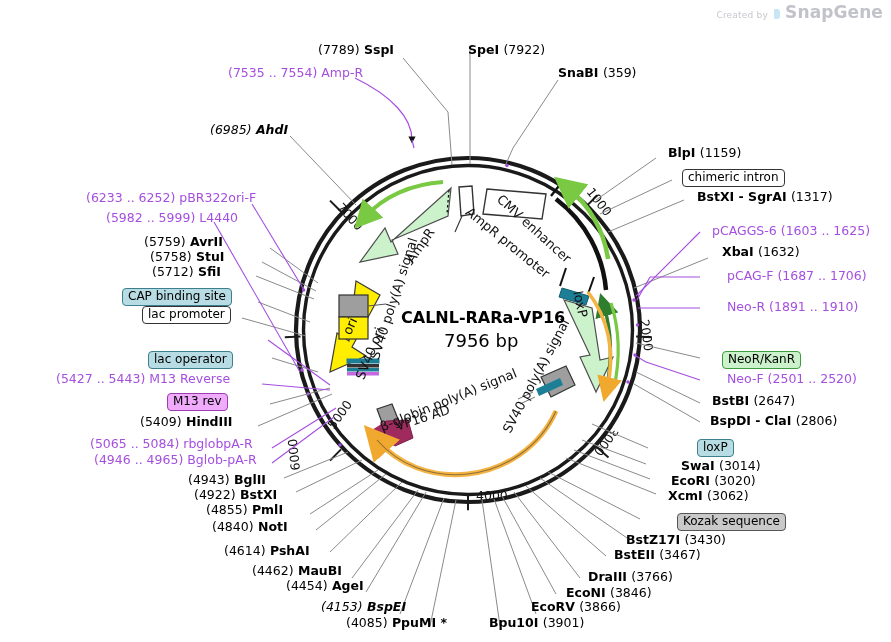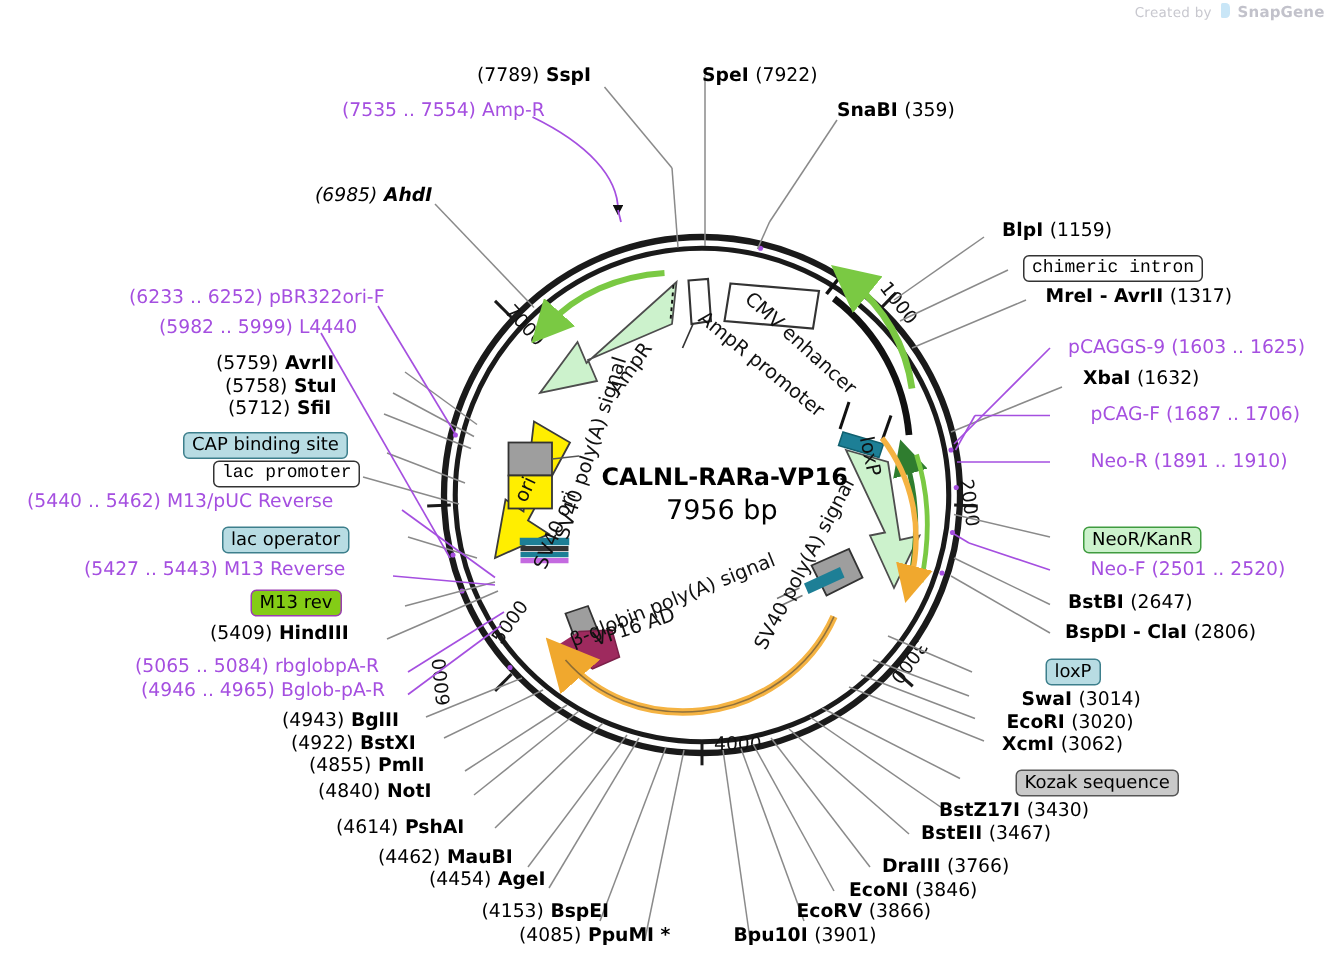--- a/index.html
+++ b/index.html
@@ -20,28 +20,28 @@
   
   .prm{font-size:12.5px;color:#a54fe0;font-weight:normal;}
   
   .chip{
     font-size:12px;color:#000;border:1px solid #555;
     border-radius:4px;padding:1px 5px 2px 5px;background:#fff;
     display:inline-block;line-height:1.05;
   }
   .chip.teal{background:#b8dce3;border-color:#3d7f8c;}
   .chip.green{background:#ccf2cc;border-color:#3f9b3f;}
-  .chip.violet{background:#84cc16;border-color:#9b3fb0;}
+  .chip.violet{background:#f0abfc;border-color:#9b3fb0;}
   .chip.gray{background:#c9c9c9;border-color:#555;}
-  .chip.white{background:#ffffff;border-color:#333;font-family:Liberation Mono, monospace;}
+  .chip.white{background:#ffffff;border-color:#333;}
   .watermark{
     position:absolute;right:8px;top:2px;font-size:9px;color:#c8c8cf;
     letter-spacing:.2px;
   }
-  .wm-brand{font-size:10px;color:#c2c2cb;font-weight:bold;letter-spacing:.1px;margin-top:40px;}
+  .wm-brand{font-size:17px;color:#c2c2cb;font-weight:bold;letter-spacing:.1px;margin-top:40px;}
   .wm-flag{display:inline-block;width:6px;height:10px;background:#c9e6f7;
            vertical-align:-1px;margin:0 2px 0 3px;border-radius:1px 3px 3px 1px;}
 
   
   .plasmid-name{
     position:absolute;font-size:16px;font-weight:bold;color:#000;
     white-space:nowrap;
   }
   .plasmid-size{
     position:absolute;font-size:18px;color:#000;white-space:nowrap;
@@ -313,24 +313,20 @@
   <div class="lbl enz" style="left:152px;top:266px;">
     <span class="pos">(5712)</span>
     <span>SfiI</span>
   </div>
   <div class="lbl" style="left:122px;top:287px;">
     <span class="chip teal">CAP binding site</span>
   </div>
   <div class="lbl" style="left:142px;top:305px;">
     <span class="chip white">lac promoter</span>
   </div>
-  <div class="lbl prm" style="left:18px;top:328px;">
-    <span>(5440 .. 5462)</span>
-    <span>M13/pUC Reverse</span>
-  </div>
   <div class="lbl" style="left:148px;top:350px;">
     <span class="chip teal">lac operator</span>
   </div>
   <div class="lbl prm" style="left:56px;top:373px;">
     <span>(5427 .. 5443)</span>
     <span>M13 Reverse</span>
   </div>
   <div class="lbl" style="left:167px;top:392px;">
     <span class="chip violet">M13 rev</span>
   </div>
@@ -368,21 +364,21 @@
     <span>PshAI</span>
   </div>
   <div class="lbl enz" style="left:252px;top:565px;">
     <span class="pos">(4462)</span>
     <span>MauBI</span>
   </div>
   <div class="lbl enz" style="left:286px;top:580px;">
     <span class="pos">(4454)</span>
     <span>AgeI</span>
   </div>
-  <div class="lbl enz" style="left:321px;top:601px;">
+  <div class="lbl enz" style="left:321px;top:601px;font-style:italic;">
     <span class="pos">(4153)</span>
     <span>BspEI</span>
   </div>
   <div class="lbl enz" style="left:346px;top:617px;">
     <span class="pos">(4085)</span>
     <span>PpuMI *</span>
   </div>
 
   <div class="lbl enz" style="left:489px;top:617px;">
     <span>Bpu10I</span>
@@ -428,25 +424,25 @@
   </div>
 
   <div class="lbl enz" style="left:668px;top:147px;">
     <span>BlpI</span>
     <span class="pos">(1159)</span>
   </div>
   <div class="lbl" style="left:682px;top:168px;">
     <span class="chip white">chimeric intron</span>
   </div>
   <div class="lbl enz" style="left:697px;top:191px;">
-    <span>MreI - AvrII</span>
+    <span>BstXI - SgrAI</span>
     <span class="pos">(1317)</span>
   </div>
   <div class="lbl prm" style="left:712px;top:225px;">
-    <span>pCAGGS-9</span>
+    <span>pCAGGS-6</span>
     <span>(1603 .. 1625)</span>
   </div>
   <div class="lbl enz" style="left:722px;top:246px;">
     <span>XbaI</span>
     <span class="pos">(1632)</span>
   </div>
   <div class="lbl prm" style="left:727px;top:270px;">
     <span>pCAG-F</span>
     <span>(1687 .. 1706)</span>
   </div>

